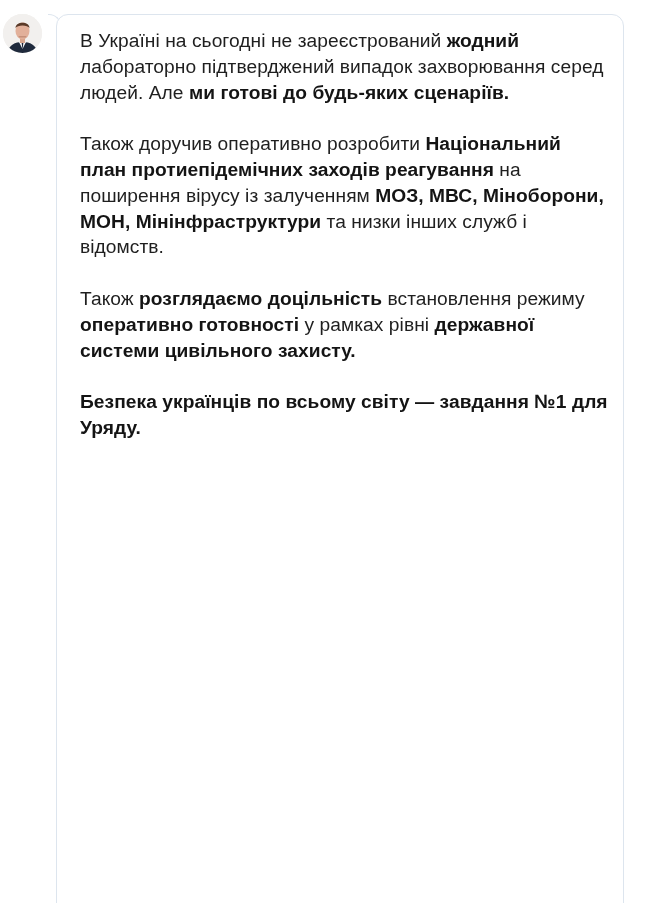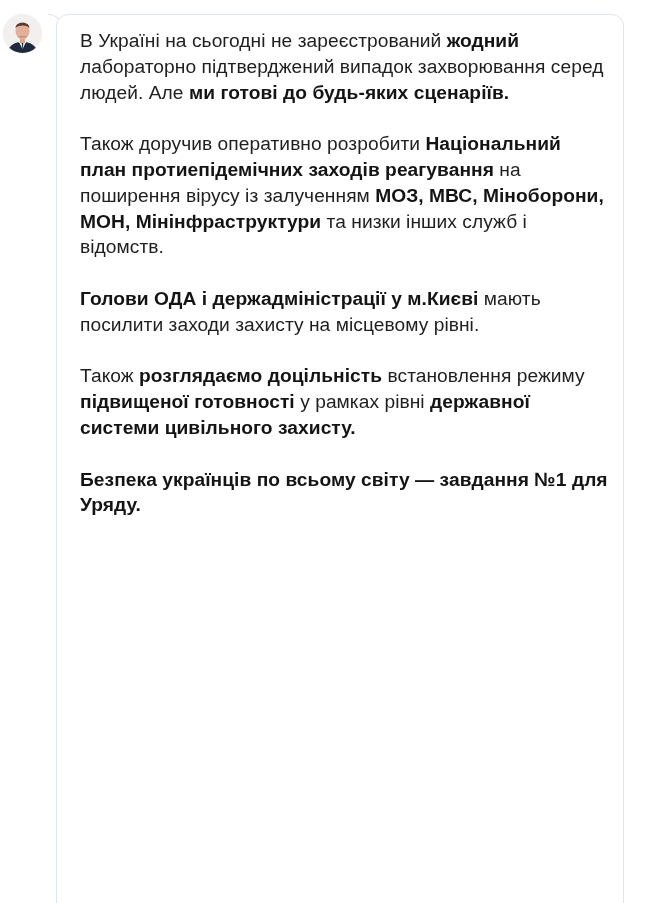--- a/index.html
+++ b/index.html
@@ -91,17 +91,16 @@
   </svg>
 </div>
 
 <div class="bubble-tail"></div>
 <div class="bubble"></div>
 
 <div class="content">
   <div id="paras">
       <div class="para"><span>В Україні на сьогодні не зареєстрований </span><b>жодний</b><span> лабораторно підтверджений випадок захворювання серед людей. Але </span><b>ми готові до будь-яких сценаріїв.</b></div>
       <div class="para"><span>Також доручив оперативно розробити </span><b>Національний план протиепідемічних заходів реагування</b><span> на поширення вірусу із залученням </span><b>МОЗ, МВС, Міноборони, МОН, Мінінфраструктури</b><span> та низки інших служб і відомств.</span></div>
-      <div class="para"><b>Голови ОДА і держадміністрації у м.Києві</b><span> мають посилити заходи захисту на місцевому рівні.</span></div>
-      <div class="para"><span>Також </span><b>розглядаємо доцільність</b><span> встановлення режиму </span><b>підвищеної готовності</b><span> у рамках рівні </span><b>державної системи цивільного захисту.</b></div>
+      <div class="para"><span>Також </span><b>розглядаємо доцільність</b><span> встановлення режиму </span><b>оперативно готовності</b><span> у рамках рівні </span><b>державної системи цивільного захисту.</b></div>
       <div class="para"><b>Безпека українців по всьому світу — завдання №1 для Уряду.</b></div>
     </div>
 </div>
 
 </body></html>

